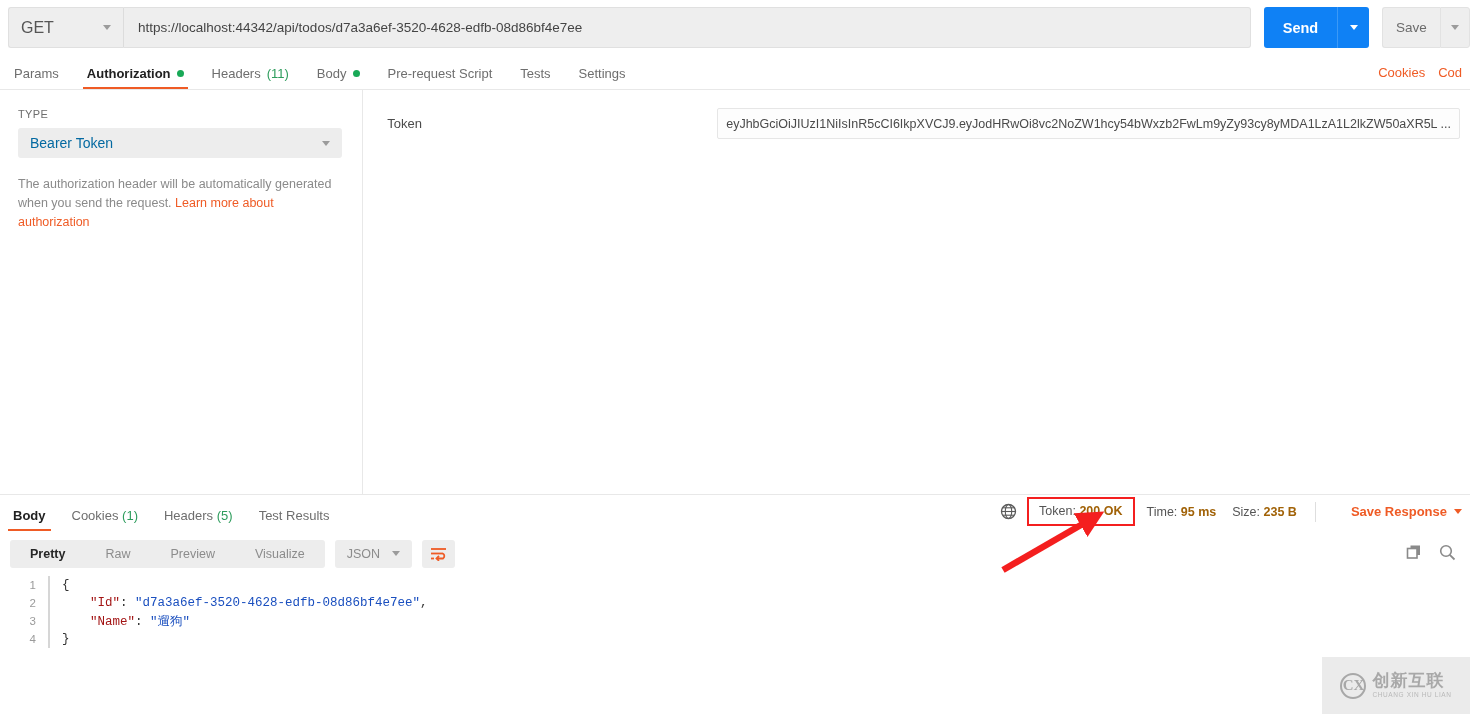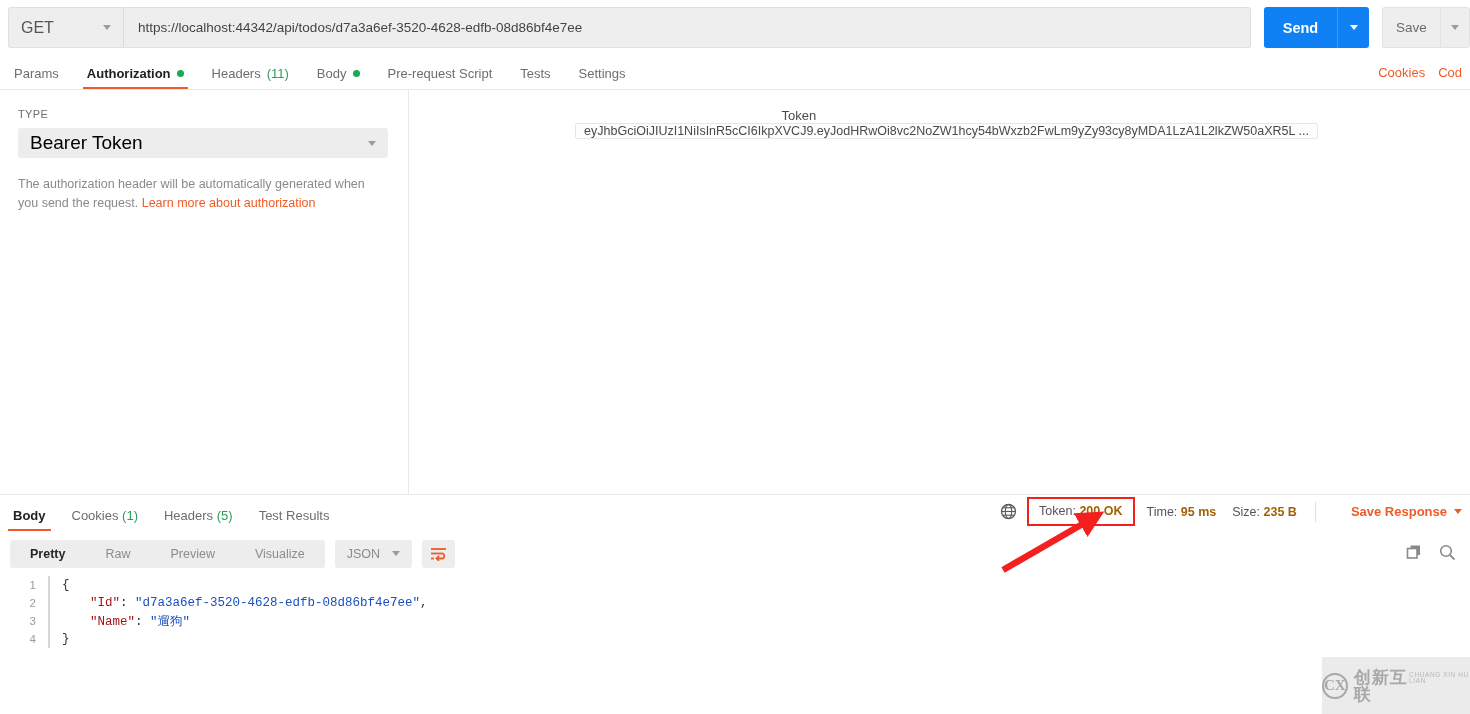--- a/index.html
+++ b/index.html
@@ -153,34 +153,34 @@
     letter-spacing: .4px;
     margin-bottom: 8px;
   }
   .type-select {
     height: 30px;
     background: #ededed;
     border-radius: 3px;
     display: flex; align-items: center;
     justify-content: space-between;
     padding: 0 12px;
-    font-size: 19px;
-    color: #000000;
+    font-size: 14px;
+    color: #0369a1;
     cursor: pointer;
   }
   .auth-help {
     margin-top: 17px;
     font-size: 12.5px;
     line-height: 19px;
     color: #8a8a8a;
     max-width: 360px;
   }
   .auth-help a { color: #ef5b25; text-decoration: none; cursor: pointer; }
   .auth-right { flex: 1; padding: 18px 10px 0 24px; position: relative; }
-  .token-row { display: flex; align-items: center; flex-direction: column; }
+  .token-row { display: flex; align-items: center; }
   .token-label { font-size: 13px; color: #4b4b4b; width: 330px; }
   .token-input {
     flex: 1;
     height: 31px;
     background: #fdfdfd;
     border: 1px solid #e6e6e6;
     border-radius: 2px;
     padding: 0 8px;
     font-size: 12.5px;
     color: #4a4a4a;
@@ -325,21 +325,21 @@
   }
   .wm-circle {
     width: 26px; height: 26px;
     border: 2.5px solid #a8a8a8;
     border-radius: 50%;
     position: relative;
     display: flex; align-items: center; justify-content: center;
     color: #a8a8a8; font-size: 15px; font-weight: bold;
     font-family: "Liberation Serif", serif;
   }
-  .wm-text { display: flex; line-height: 1; }
+  .wm-text { display: flex; flex-direction: column; line-height: 1; }
   .wm-cn { color: #a8a8a8; font-size: 17px; font-weight: bold; letter-spacing: 1px; }
   .wm-en { color: #b8b8b8; font-size: 6.5px; letter-spacing: .6px; margin-top: 3px; }
 </style>
 </head>
 <body>
 
 <div class="app">
 
   <div class="request-bar">
     <div class="method-select">

